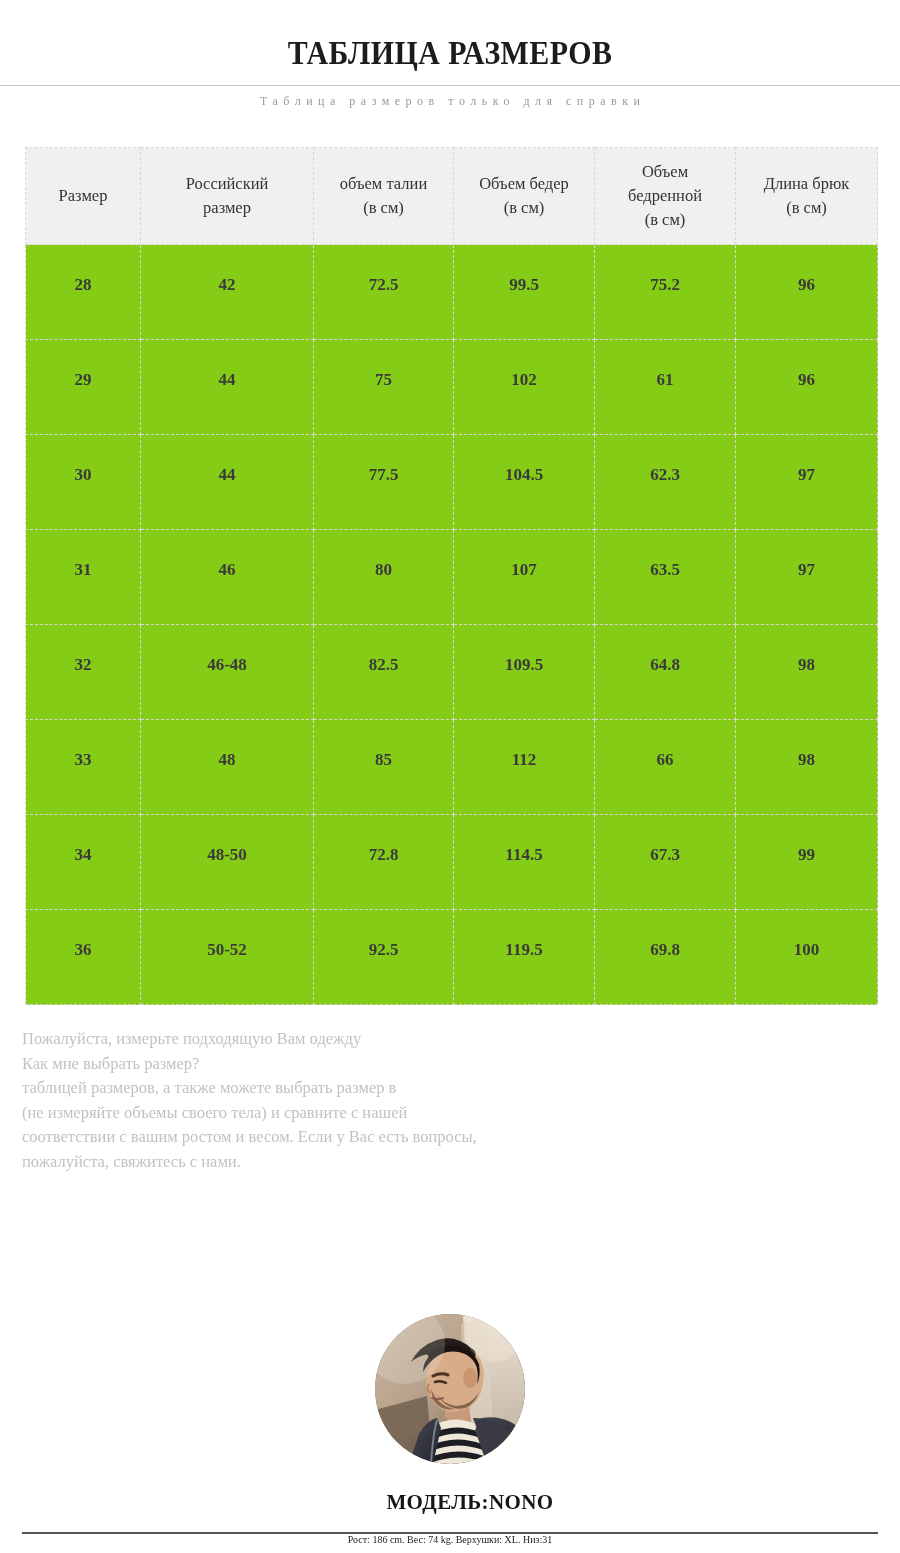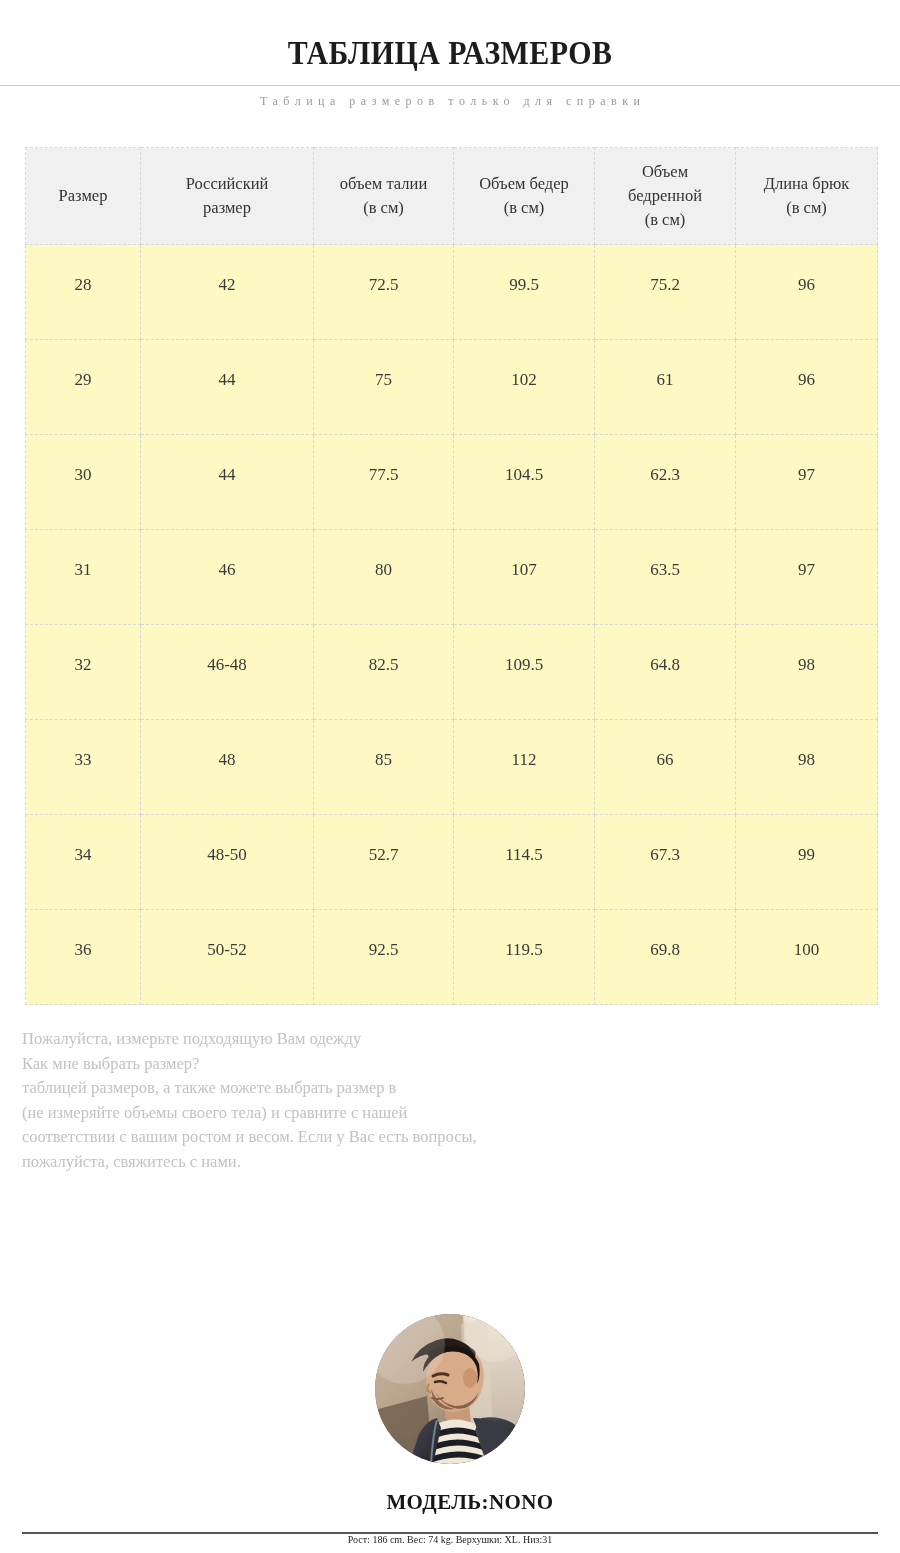--- a/index.html
+++ b/index.html
@@ -87,21 +87,22 @@
     font-size: 16.5px;
     line-height: 24px;
     padding: 0 4px;
     color: #333333;
   }
   table.size-table tbody td {
     height: 80px;
     font-size: 17px;
     line-height: 22px;
     padding: 0 4px 14px 4px;
-    background: #fef9c3;
+    background: #84cc16;
+    font-weight: bold;
   }
 
   
   .help-text {
     margin: 22px 0 0 22px;
     width: 700px;
     font-size: 16.5px;
     line-height: 24.5px;
     color: #c2c2c2;
   }
@@ -238,21 +239,21 @@
           <td>33</td>
           <td>48</td>
           <td>85</td>
           <td>112</td>
           <td>66</td>
           <td>98</td>
         </tr>
         <tr>
           <td>34</td>
           <td>48-50</td>
-          <td>52.7</td>
+          <td>72.8</td>
           <td>114.5</td>
           <td>67.3</td>
           <td>99</td>
         </tr>
         <tr>
           <td>36</td>
           <td>50-52</td>
           <td>92.5</td>
           <td>119.5</td>
           <td>69.8</td>

